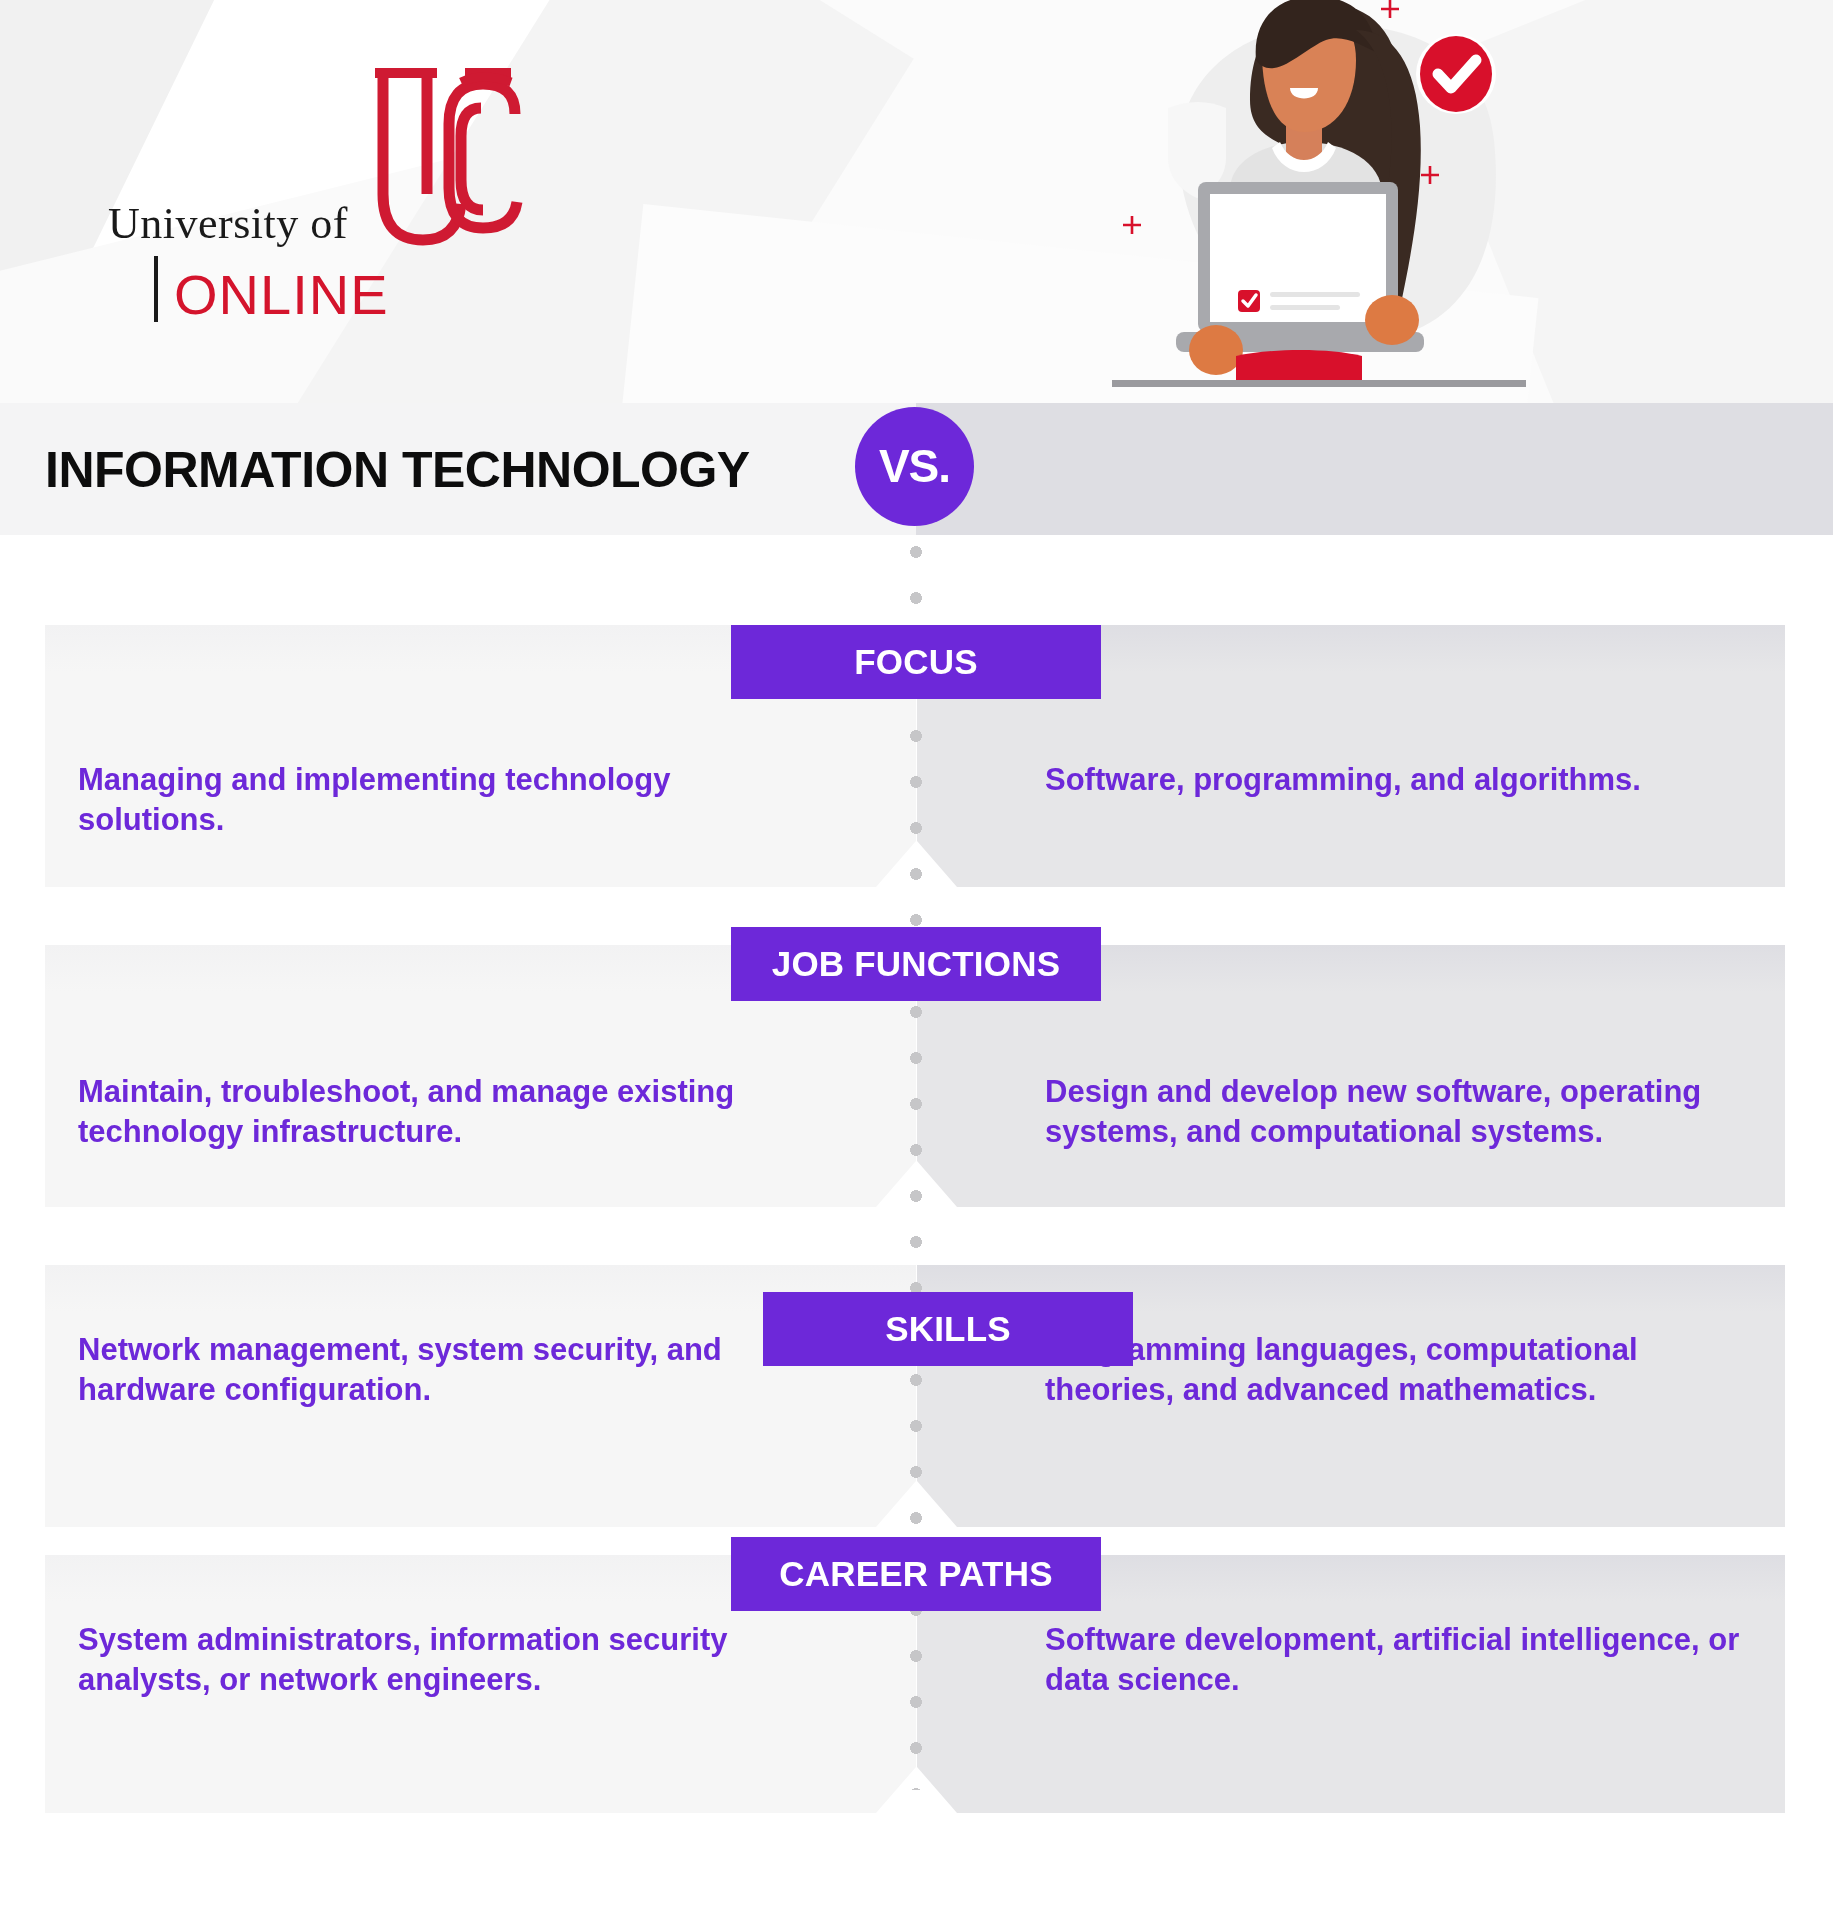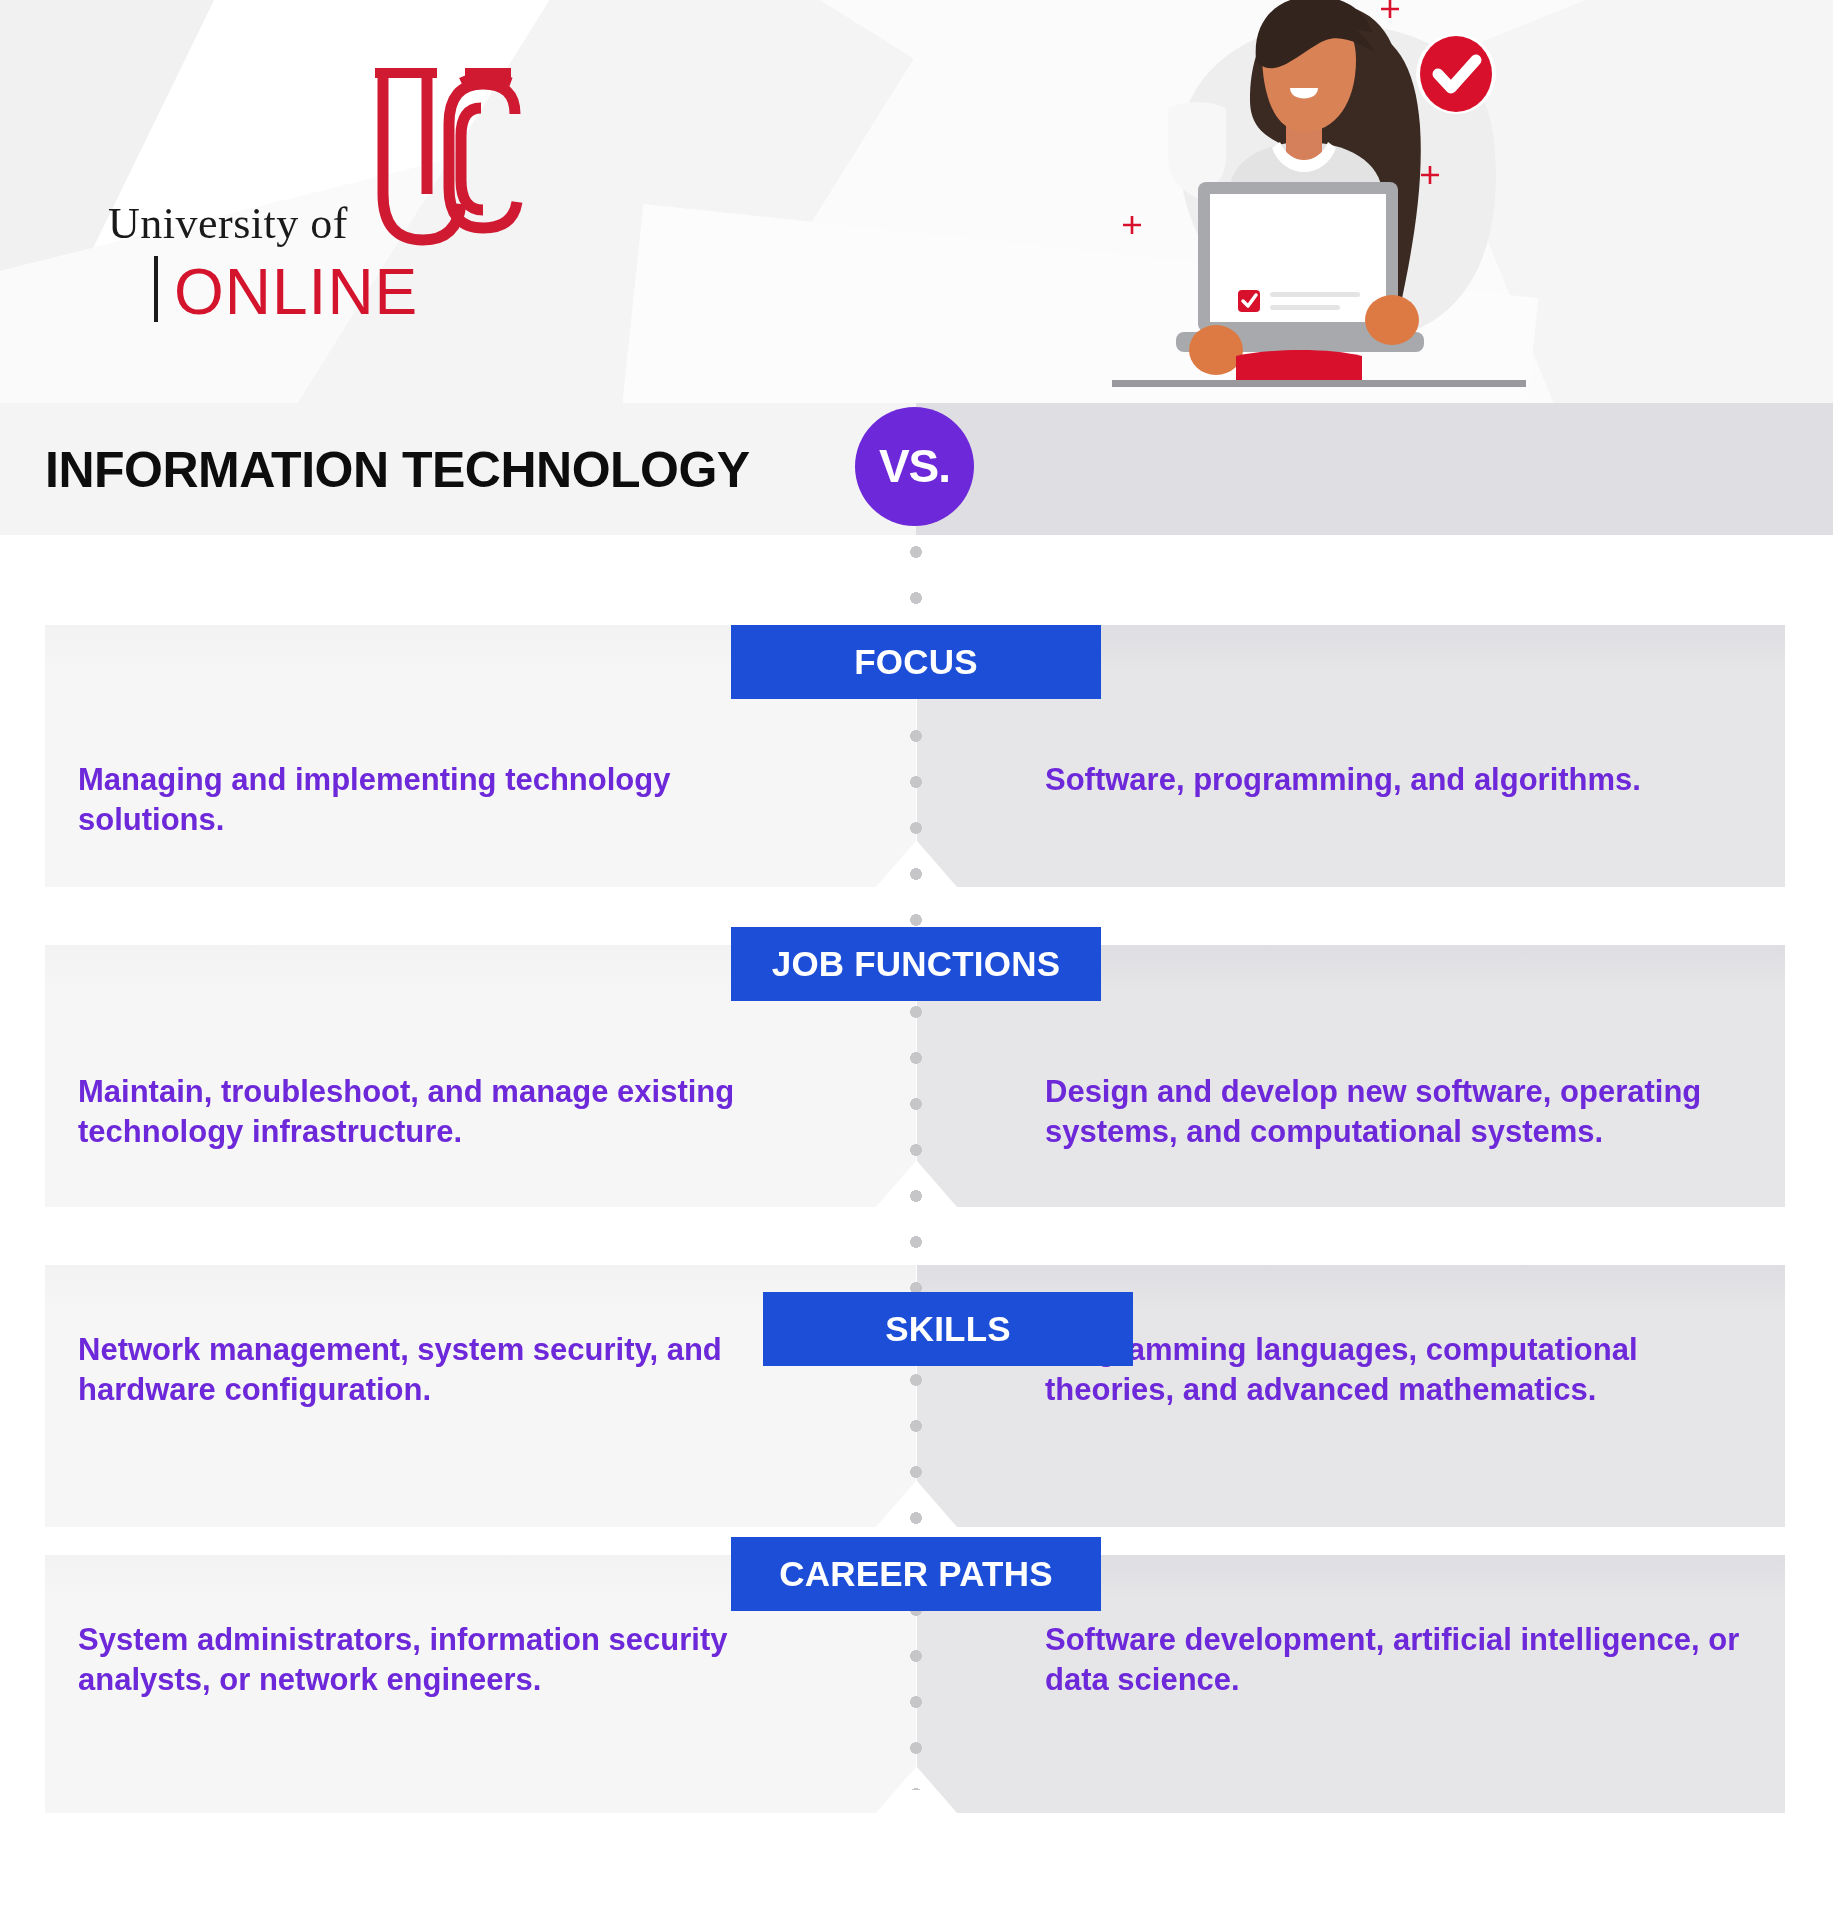--- a/index.html
+++ b/index.html
@@ -53,21 +53,21 @@
     font-family:"Liberation Sans", sans-serif;
     font-size:66px; color:#141414; letter-spacing:1px;
     font-weight:400;
   }
   .logo-pipe{
     display:inline-block; width:4px; height:66px;
     background:#1a1a1a; margin:0 16px; position:relative; top:8px;
   }
   .logo-online{
     font-family:"Liberation Sans", sans-serif;
-    font-size:64px; color:#d4142c; letter-spacing:1px; font-weight:400;
+    font-size:56px; color:#d4142c; letter-spacing:1px; font-weight:400;
   }
 
   
   .illus{
     position:absolute; left:1090px; top:-10px; width:500px; height:410px;
   }
 
   
   .vs-band{
     position:absolute; left:0; top:403px; width:1833px; height:132px;
@@ -138,21 +138,21 @@
     position:absolute;
     font-size:31px; font-weight:bold; color:#6d28d9; line-height:1.30;
   }
   .panel-text-left{ left:20px; }
   .panel-text-right{ left:0; }
 
   
   .cat-label{
     position:absolute;
     height:74px; width:370px; left:731px;
-    background:#1d4ed8;
+    background:#6d28d9;
     display:flex; align-items:center; justify-content:center;
     z-index:5;
   }
   .cat-label span{
     color:#ffffff; font-size:35px; font-weight:bold; letter-spacing:0.2px;
     white-space:nowrap;
   }
 </style>
 </head>
 <body>

